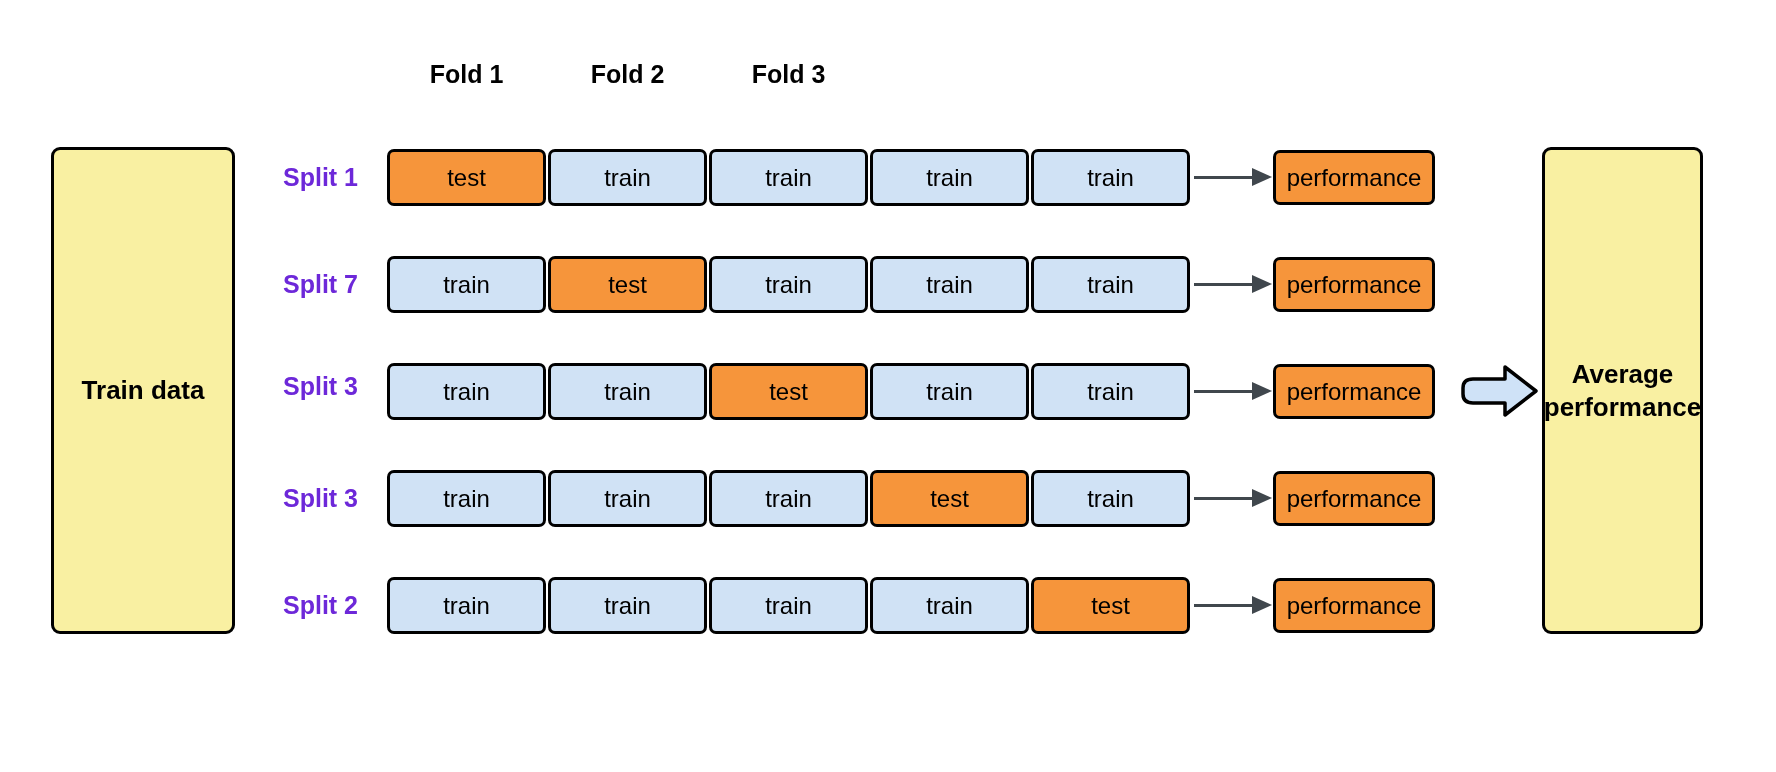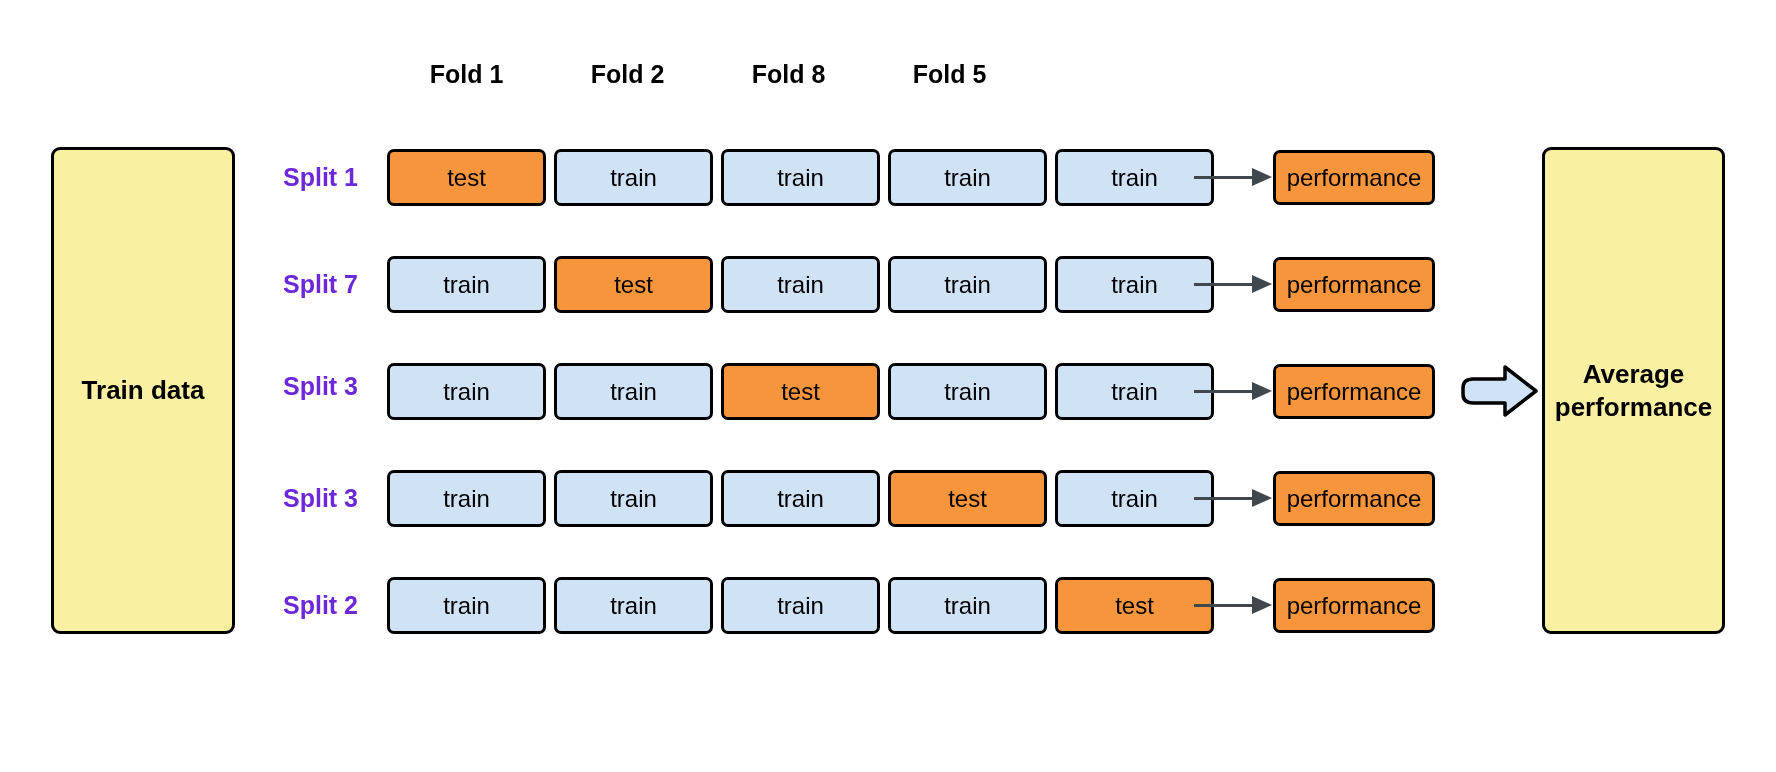--- a/index.html
+++ b/index.html
@@ -50,38 +50,38 @@
     flex-direction: column;
     align-items: center;
     justify-content: center;
     text-align: center;
     font-size: 26px;
     font-weight: bold;
     color: #000;
     line-height: 33px;
   }
   .train-data-box { left: 51px; width: 184px; align-items: center; }
-  .avg-box        { left: 1542px; width: 183px; }
+  .avg-box        { left: 1542px; width: 161px; }
 
   
   .split-label {
     position: absolute;
     left: 218px;
     width: 140px;
     text-align: right;
     font-size: 25px;
     font-weight: bold;
     color: #6d28d9;
     line-height: 30px;
   }
   .row-cells {
     position: absolute;
     left: 387px;
     display: flex;
-    gap: 8px;
+    gap: 2px;
   }
   .cell {
     box-sizing: border-box;
     width: 159px;
     flex: 0 0 159px;
     height: 57px;
     border: 3px solid #000;
     border-radius: 7px;
     background: var(--train-fill, #D0E2F5);
     display: flex;
@@ -131,22 +131,21 @@
   }
 </style>
 </head>
 <body>
 
 <div class="canvas">
 
   <div class="fold-headers">
     <div class="fold-header">Fold 1</div>
     <div class="fold-header">Fold 2</div>
-    <div class="fold-header">Fold 8</div>
-    <div class="fold-header">Fold 5</div>
+    <div class="fold-header">Fold 3</div>
   </div>
 
   <div class="side-box train-data-box">
     <div>Train data</div>
   </div>
 
   <div class="split-label" style="top:162px">Split 1</div>
   <div class="row-cells" style="top:149px">
     <div class="cell test">test</div>
     <div class="cell">train</div>

